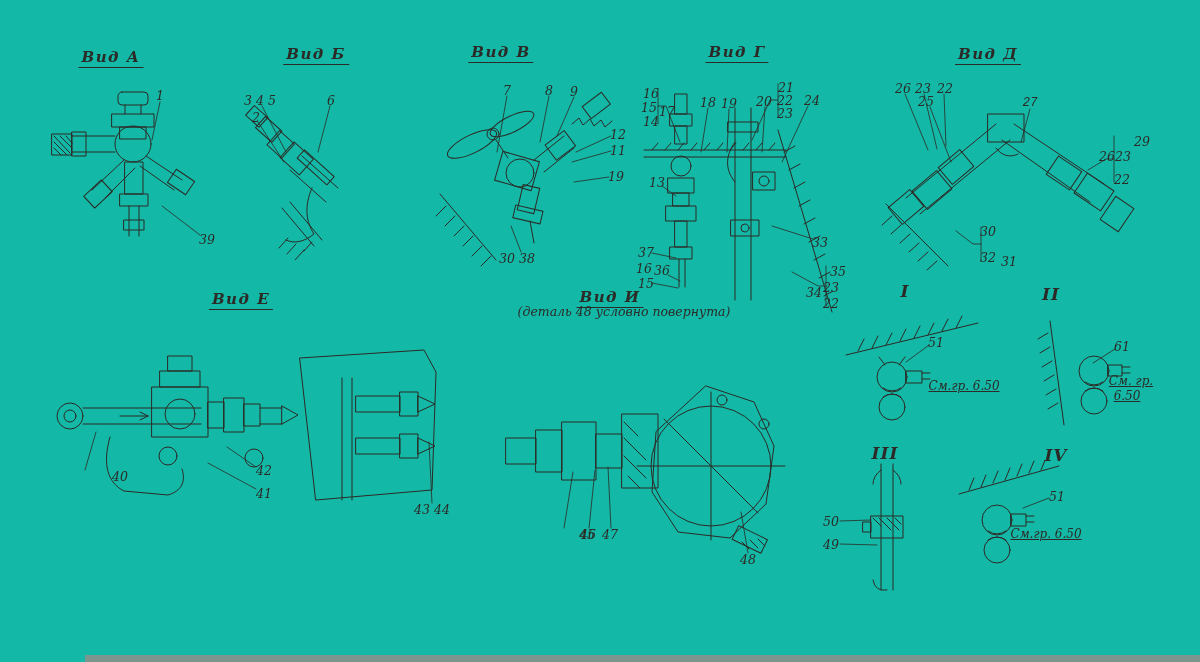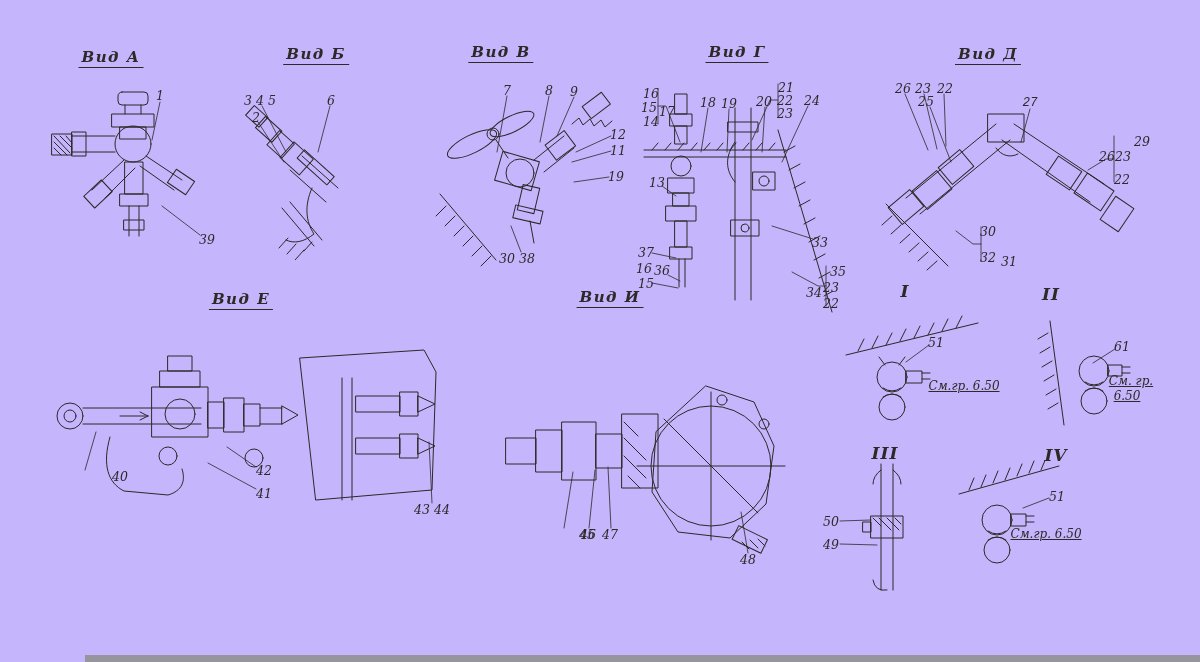--- a/index.html
+++ b/index.html
@@ -1,16 +1,16 @@
 <!DOCTYPE html>
 <html><head>
 <meta charset="utf-8">
 <style>
   html,body{margin:0;padding:0;background:#e8e8e4;}
-  .page{position:relative;width:1200px;height:662px;background:#c4b5fd;overflow:hidden;
+  .page{position:relative;width:1200px;height:662px;background:#14b8a6;overflow:hidden;
         font-family:"DejaVu Serif",serif;color:#2b2a26;}
   .view-label{position:absolute;transform:translateX(-50%);font-style:italic;font-weight:bold;
         font-size:15px;letter-spacing:1.5px;border-bottom:1.4px solid #2b2a26;padding:0 3px 1px;
         white-space:nowrap;}
   .sub-label{position:absolute;transform:translateX(-50%);font-style:italic;font-size:12.5px;
         white-space:nowrap;}
   .roman{position:absolute;transform:translateX(-50%);font-style:italic;font-weight:bold;
         font-size:17px;letter-spacing:1px;}
   .callout{position:absolute;transform:translate(-50%,-50%);font-style:italic;font-size:12.5px;
         white-space:nowrap;}
@@ -240,20 +240,21 @@
     </svg>
   </div>
 
   <div class="view-label" style="left:111px;top:48px">Вид А</div>
   <div class="view-label" style="left:316px;top:45px">Вид Б</div>
   <div class="view-label" style="left:501px;top:43px">Вид В</div>
   <div class="view-label" style="left:737px;top:43px">Вид Г</div>
   <div class="view-label" style="left:988px;top:45px">Вид Д</div>
   <div class="view-label" style="left:241px;top:290px">Вид Е</div>
   <div class="view-label" style="left:610px;top:288px">Вид И</div>
+  <div class="sub-label" style="left:624px;top:304px">(деталь 48 условно повернута)</div>
 
   <div class="roman" style="left:905px;top:281px">I</div>
   <div class="roman" style="left:1051px;top:284px">II</div>
   <div class="roman" style="left:885px;top:443px">III</div>
   <div class="roman" style="left:1056px;top:445px">IV</div>
 
   <div class="note" style="left:964px;top:379px">См.гр. 6.50</div>
   <div class="note" style="left:1131px;top:374px">См. гр.</div>
   <div class="note" style="left:1127px;top:389px">6.50</div>
   <div class="note" style="left:1046px;top:527px">См.гр. 6.50</div>

